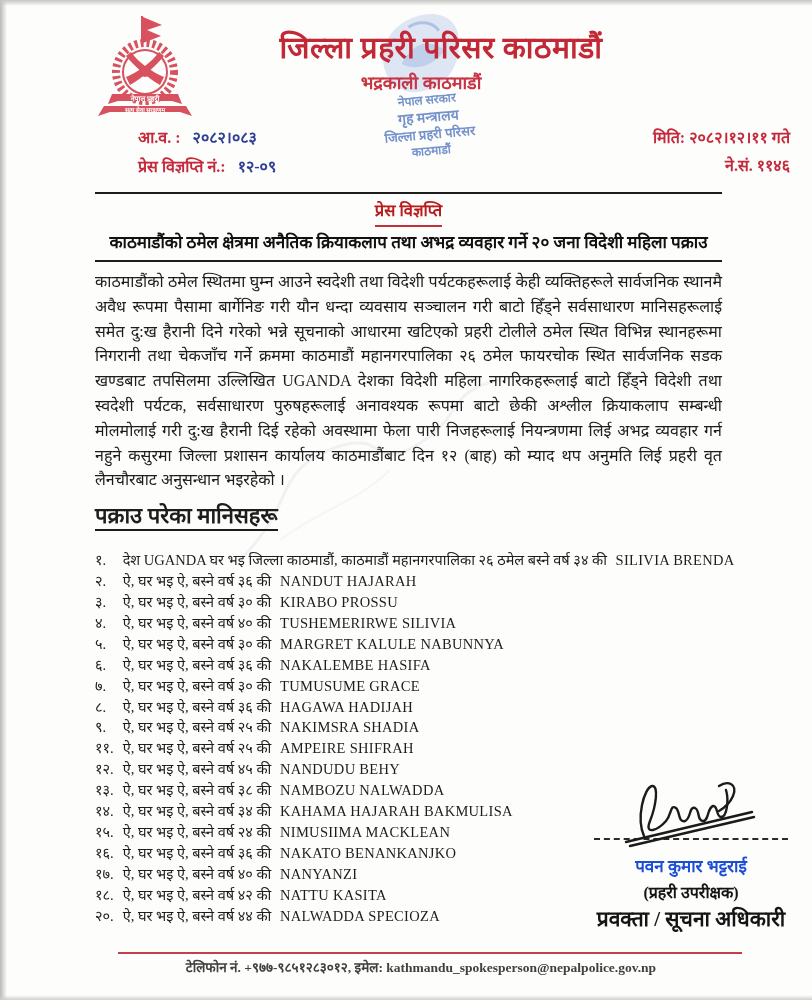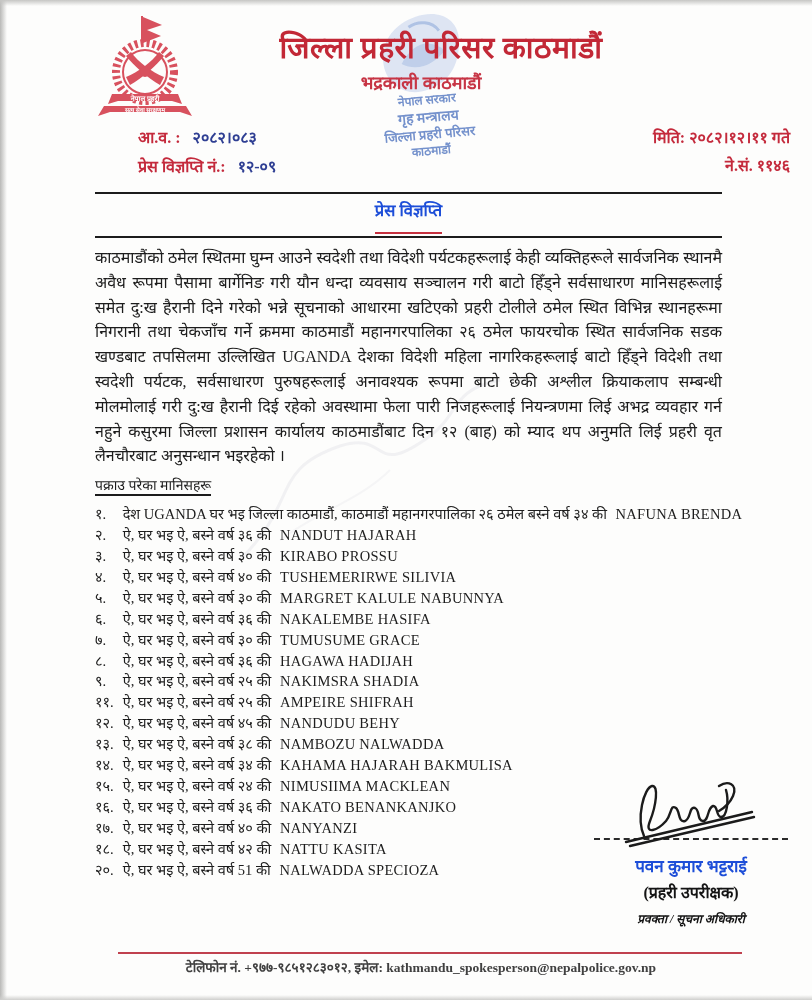--- a/index.html
+++ b/index.html
@@ -39,41 +39,41 @@
   .meta .val{color:#2f3f93;padding-left:8px;}
   .meta-l1{position:absolute;left:138px;top:126px;}
   .meta-l2{position:absolute;left:99px;top:155px;margin-left:39px;}
   .meta-r{position:absolute;right:22px;top:124px;text-align:right;color:#c42a3c;
     font-size:16px;font-weight:bold;line-height:28px;}
 
   
   .content{position:absolute;left:95px;top:192px;width:627px;}
   .rule{border-top:2px solid #1c1c1c;height:0;}
   .kicker{text-align:center;margin:4px 0 2px;}
-  .kicker span{display:inline-block;color:#1d4ed8;font-size:16.5px;font-weight:bold;
-    border-bottom:2px solid #c5303f;padding-bottom:11px;}
+  .kicker span{display:inline-block;color:#b91c1c;font-size:16.5px;font-weight:bold;
+    border-bottom:2px solid #c5303f;padding-bottom:4px;}
   .headline{text-align:center;font-size:17px;font-weight:bold;color:#111;
     margin:3px 0 7px;}
   .body-par{text-align:justify;font-size:16px;line-height:24.8px;margin:8px 0 6px;
     color:#1c1c1c;}
-  .arrest-head{font-size:14px;font-weight:normal;margin:6px 0 10px;}
+  .arrest-head{font-size:22px;font-weight:bold;margin:6px 0 21px;}
   .arrest-head span{border-bottom:2px solid #1c1c1c;padding-bottom:1px;}
   .arrest-list{list-style:none;margin:0;padding:0;}
   .arrest-list li{font-size:14.5px;line-height:20.9px;white-space:nowrap;}
   .arrest-list .num{display:inline-block;min-width:24px;}
   .arrest-list .name{letter-spacing:.3px;padding-left:5px;}
 
   
   .sig-block{position:absolute;left:586px;top:776px;width:210px;text-align:center;z-index:3;}
   .sig-wrap{position:relative;height:78px;}
   .sig-dash{position:absolute;left:8px;right:8px;bottom:14px;border-bottom:2px dashed #2a2a2a;}
   .sig-svg{position:absolute;left:30px;top:0;}
   .sig-name{font-size:17px;font-weight:bold;color:#1d4ed8;line-height:26px;}
   .sig-rank{font-size:16px;font-weight:bold;color:#141414;line-height:26px;}
-  .sig-role{font-size:12px;font-weight:bold;color:#141414;line-height:27px;font-style:italic;}
+  .sig-role{font-size:21px;font-weight:bold;color:#141414;line-height:27px;}
 
   
   .footer-rule{position:absolute;left:118px;right:70px;top:952px;
     border-top:2px solid #c0414e;}
   .footer-text{position:absolute;left:60px;right:30px;top:958px;text-align:center;
     color:#404040;font-size:13.5px;font-weight:bold;}
 
   .watermark{position:absolute;left:210px;top:350px;opacity:.28;pointer-events:none;}
 </style>
 </head>
@@ -135,31 +135,32 @@
   <svg class="watermark" width="320" height="240" viewBox="0 0 320 240">
     <path d="M30,210 C90,150 60,120 130,96 C180,80 160,130 220,86 C250,64 240,40 290,30" stroke="#a9a9bb" stroke-width="3" fill="none" opacity="0.5"></path>
     <path d="M70,190 C110,160 150,150 180,120" stroke="#b6b6c6" stroke-width="2" fill="none" opacity="0.4"></path>
   </svg>
 
   <div class="content">
     <div class="rule"></div>
     <div class="kicker">
       <span>प्रेस विज्ञप्ति</span>
     </div>
+    <div class="headline">काठमाडौंको ठमेल क्षेत्रमा अनैतिक क्रियाकलाप तथा अभद्र व्यवहार गर्ने २० जना विदेशी महिला पक्राउ</div>
     <div class="rule"></div>
     <p class="body-par">काठमाडौंको ठमेल स्थितमा घुम्न आउने स्वदेशी तथा विदेशी पर्यटकहरूलाई केही व्यक्तिहरूले सार्वजनिक स्थानमै अवैध रूपमा पैसामा बार्गेनिङ गरी यौन धन्दा व्यवसाय सञ्चालन गरी बाटो हिँड्ने सर्वसाधारण मानिसहरूलाई समेत दु:ख हैरानी दिने गरेको भन्ने सूचनाको आधारमा खटिएको प्रहरी टोलीले ठमेल स्थित विभिन्न स्थानहरूमा निगरानी तथा चेकजाँच गर्ने क्रममा काठमाडौं महानगरपालिका २६ ठमेल फायरचोक स्थित सार्वजनिक सडक खण्डबाट तपसिलमा उल्लिखित UGANDA देशका विदेशी महिला नागरिकहरूलाई बाटो हिँड्ने विदेशी तथा स्वदेशी पर्यटक, सर्वसाधारण पुरुषहरूलाई अनावश्यक रूपमा बाटो छेकी अश्लील क्रियाकलाप सम्बन्धी मोलमोलाई गरी दु:ख हैरानी दिई रहेको अवस्थामा फेला पारी निजहरूलाई नियन्त्रणमा लिई अभद्र व्यवहार गर्न नहुने कसुरमा जिल्ला प्रशासन कार्यालय काठमाडौंबाट दिन १२ (बाह) को म्याद थप अनुमति लिई प्रहरी वृत लैनचौरबाट अनुसन्धान भइरहेको ।</p>
 
     <div class="arrest-head">
       <span>पक्राउ परेका मानिसहरू</span>
     </div>
     <ol class="arrest-list">
   <li>
     <span class="num">१.</span>
     <span class="desc">देश UGANDA घर भइ जिल्ला काठमाडौं, काठमाडौं महानगरपालिका २६ ठमेल बस्ने वर्ष ३४ की</span>
-    <span class="name">NAFUNA BRENDA</span>
+    <span class="name">SILIVIA BRENDA</span>
   </li>
 
   <li>
     <span class="num">२.</span>
     <span class="desc">ऐ, घर भइ ऐ, बस्ने वर्ष ३६ की</span>
     <span class="name">NANDUT HAJARAH</span>
   </li>
 
   <li>
     <span class="num">३.</span>
@@ -248,21 +249,21 @@
 
   <li>
     <span class="num">१८.</span>
     <span class="desc">ऐ, घर भइ ऐ, बस्ने वर्ष ४२ की</span>
     <span class="name">NATTU KASITA</span>
   </li>
 
 
   <li>
     <span class="num">२०.</span>
-    <span class="desc">ऐ, घर भइ ऐ, बस्ने वर्ष 51 की</span>
+    <span class="desc">ऐ, घर भइ ऐ, बस्ने वर्ष ४४ की</span>
     <span class="name">NALWADDA SPECIOZA</span>
   </li>
 </ol>
   </div>
 
   <div class="sig-block">
     <div class="sig-wrap">
       <div class="sig-dash"></div>
       <svg class="sig-svg" width="150" height="78" viewBox="0 0 150 78">
         <g stroke="#1b1b1b" stroke-width="2.4" fill="none" stroke-linecap="round">

